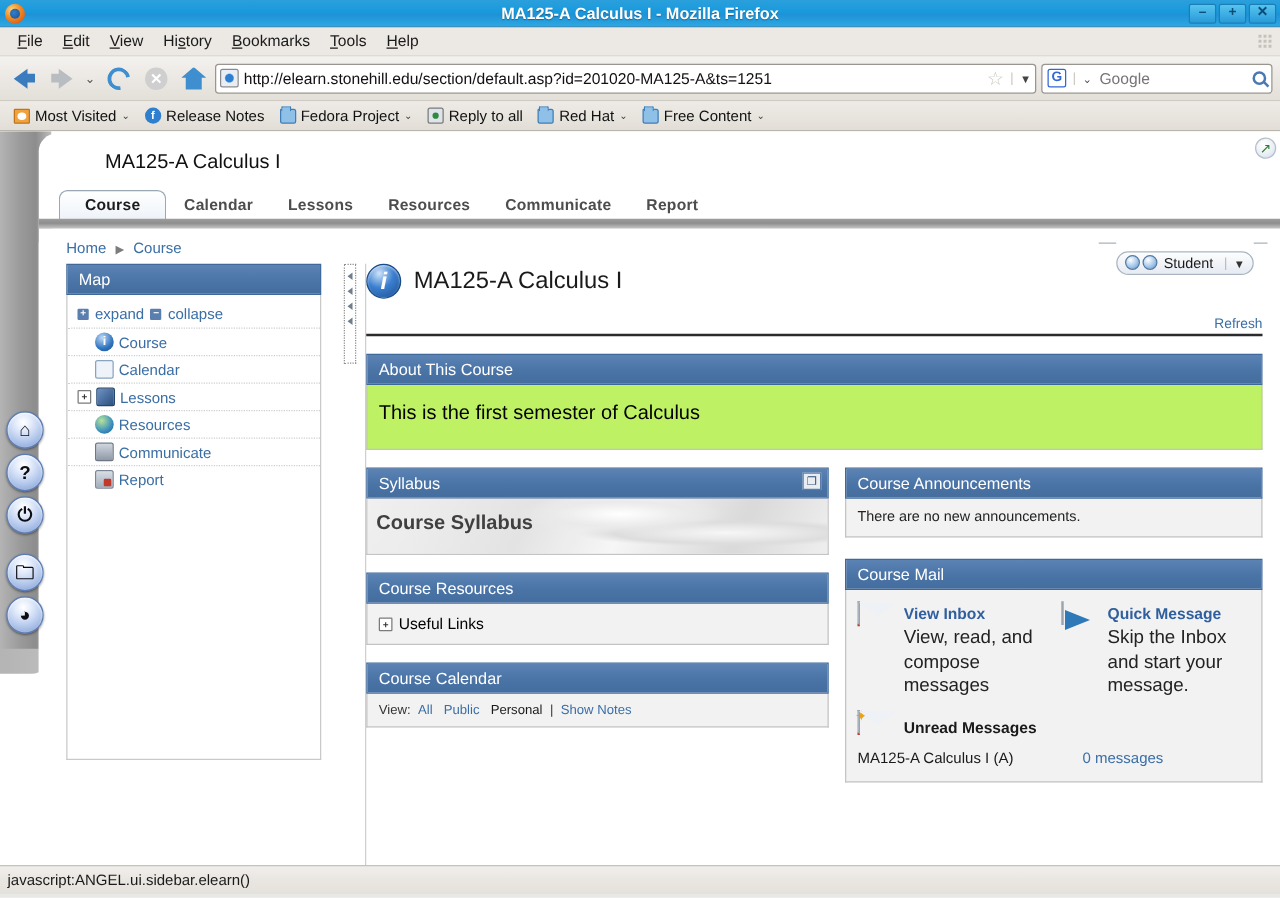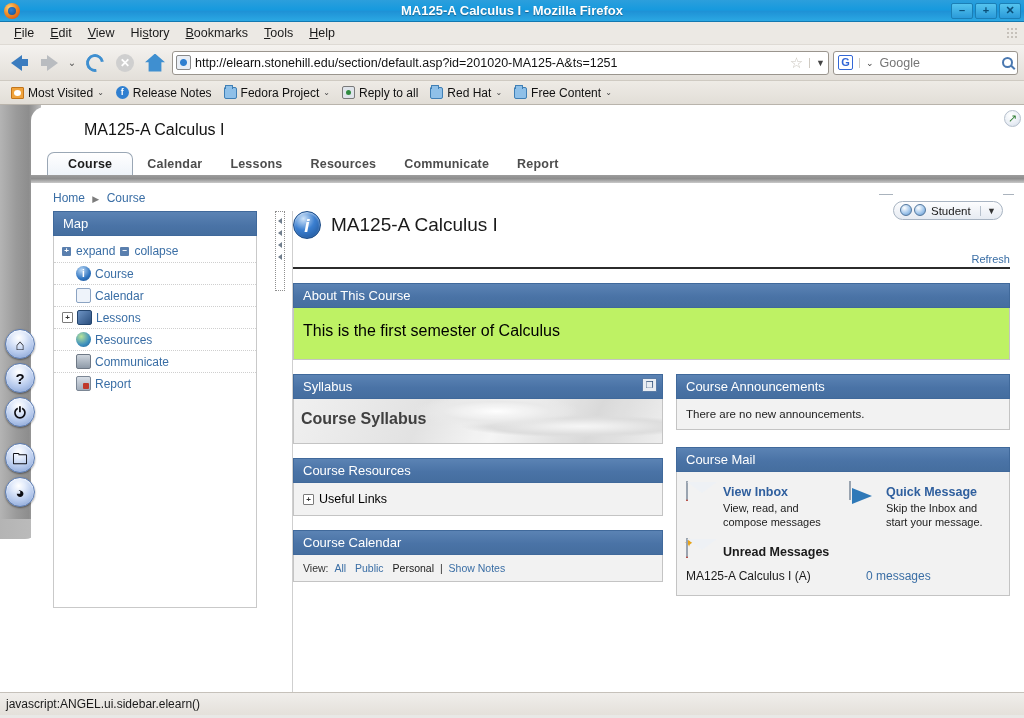--- a/index.html
+++ b/index.html
@@ -300,21 +300,21 @@
   .env:after{content:"";position:absolute;left:0;top:0;width:0;height:0;
      border-left:15px solid transparent;border-right:15px solid transparent;border-top:11px solid #eef1f5;}
   .env.red { border-bottom:2px solid #c0392b; }
   .paper {
     width:26px;height:26px;background:#fff;border:1px solid #9aa4b0; position:relative;
   }
   .paper:after{content:"";position:absolute;left:2px;top:6px;width:0;height:0;
      border-left:20px solid #2f79b8; border-top:8px solid transparent;border-bottom:8px solid transparent;}
   .star-badge{position:absolute;left:-2px;top:-3px;color:#e8a317;font-size:12px;}
   .mail-t { font-size:12.5px; font-weight:bold; color:#2f5f9e; line-height:1.25;}
-  .mail-d { font-size:11px; color:#222; line-height:1.3; }
+  .mail-d { font-size:15px; color:#222; line-height:1.3; }
   .unread-row { display:flex; align-items:center; gap:7px; margin-top:10px;}
   .unread-t { font-size:12.5px; font-weight:bold; color:#1a1a1a; }
   .unread-line { display:flex; margin-top:4px; font-size:12px; }
   .unread-line .nm { width:180px; color:#1a1a1a;}
   .unread-line a { color:#3a6ea5; text-decoration:none;}
 
   .vline { position:absolute; left:261px; top:28px; width:1px; height:640px; background:#cfcfcf;}
 
   
   .statusbar {

